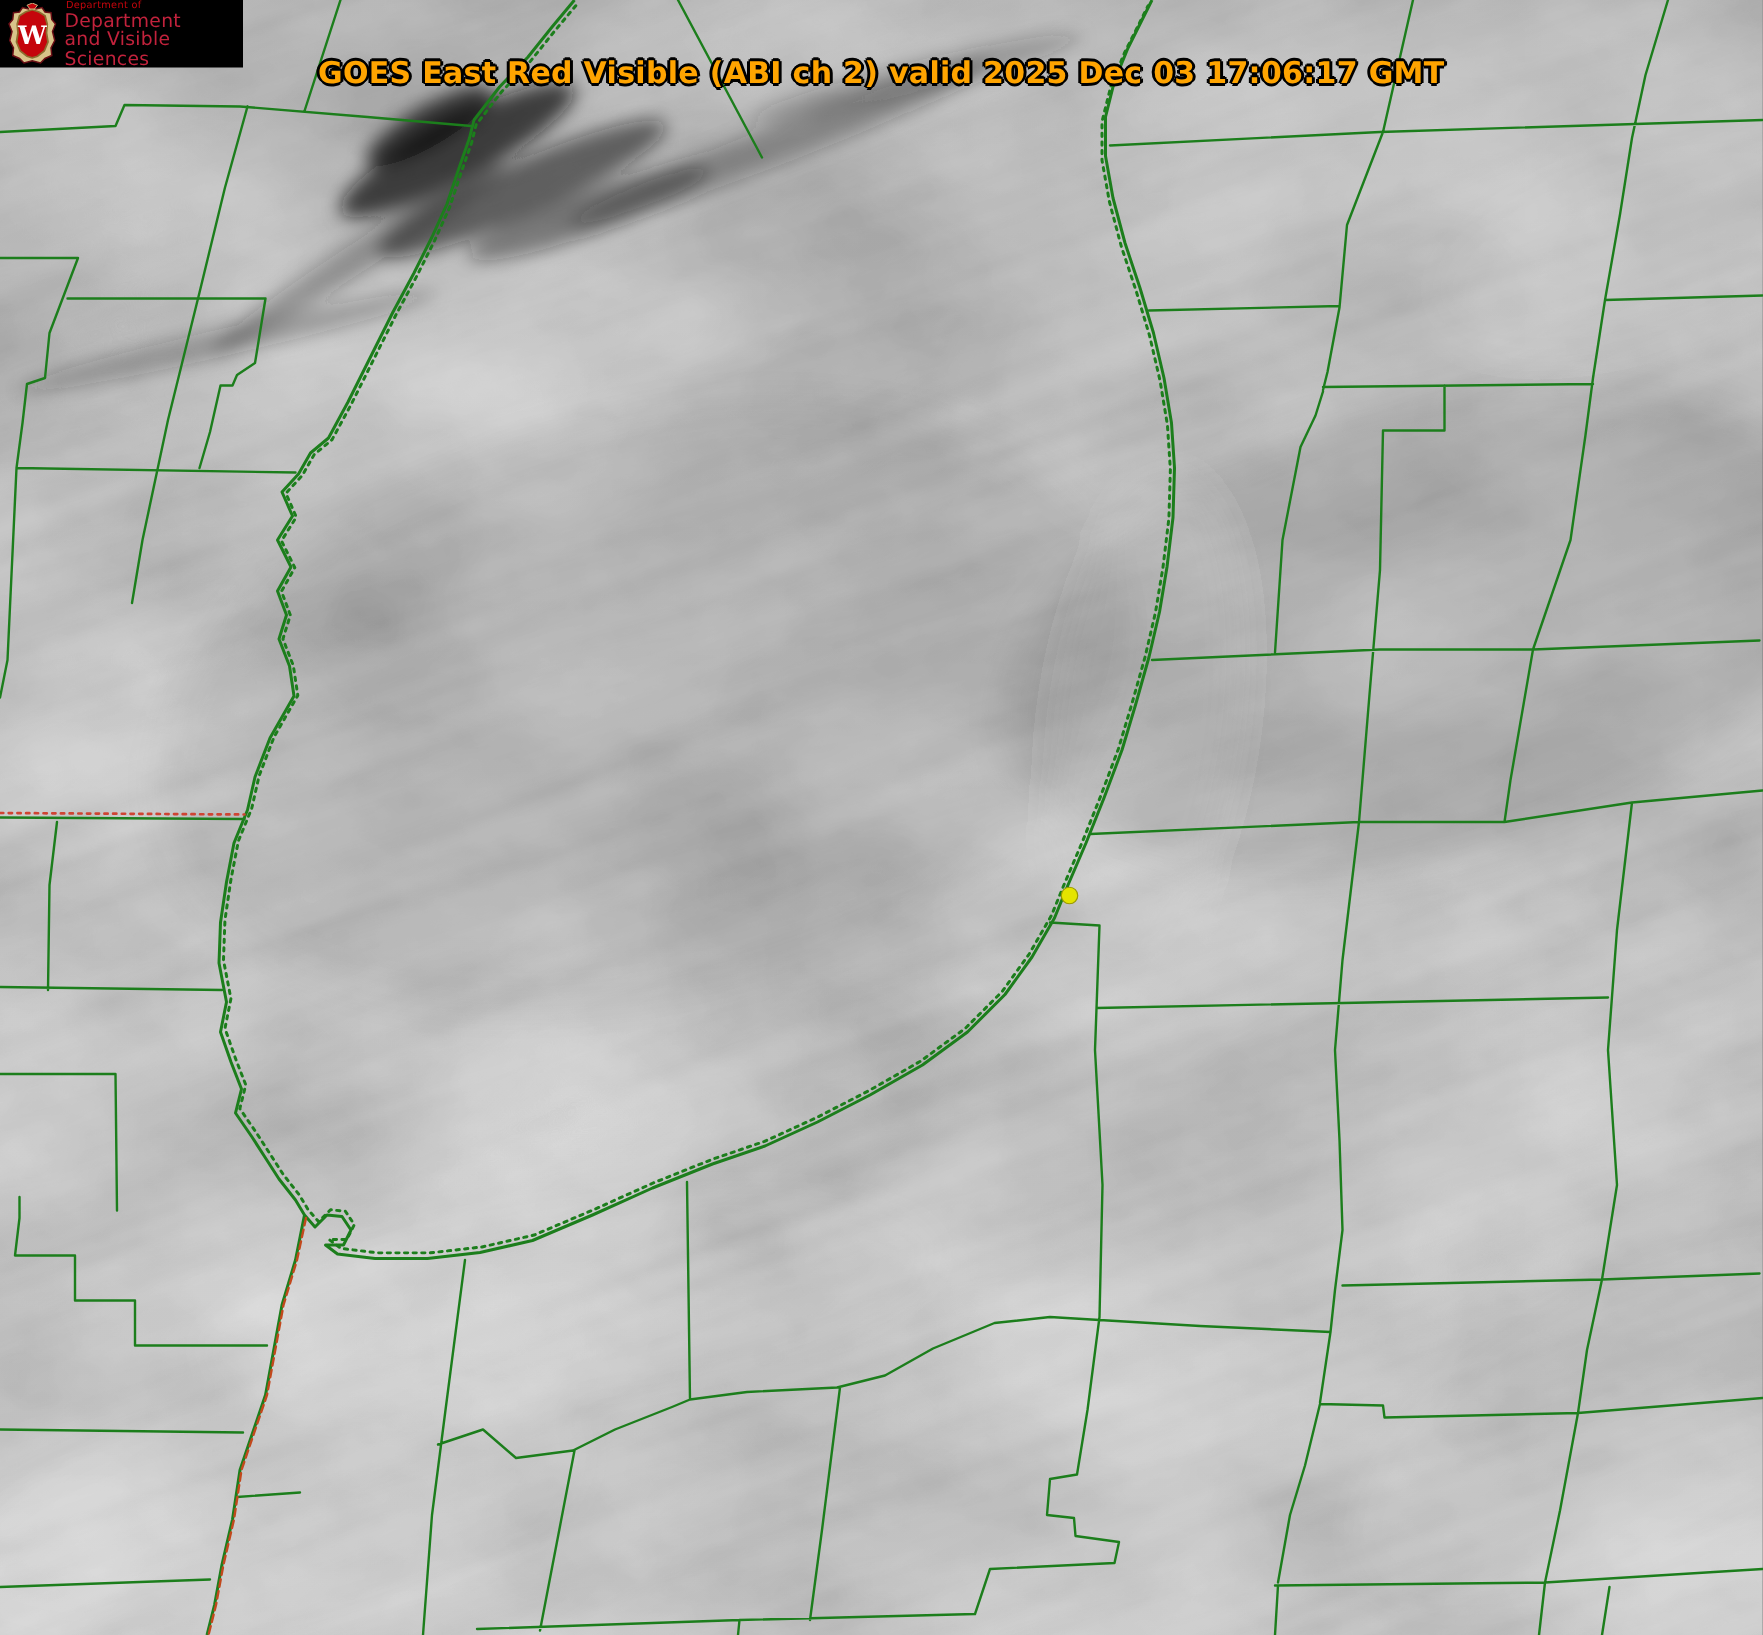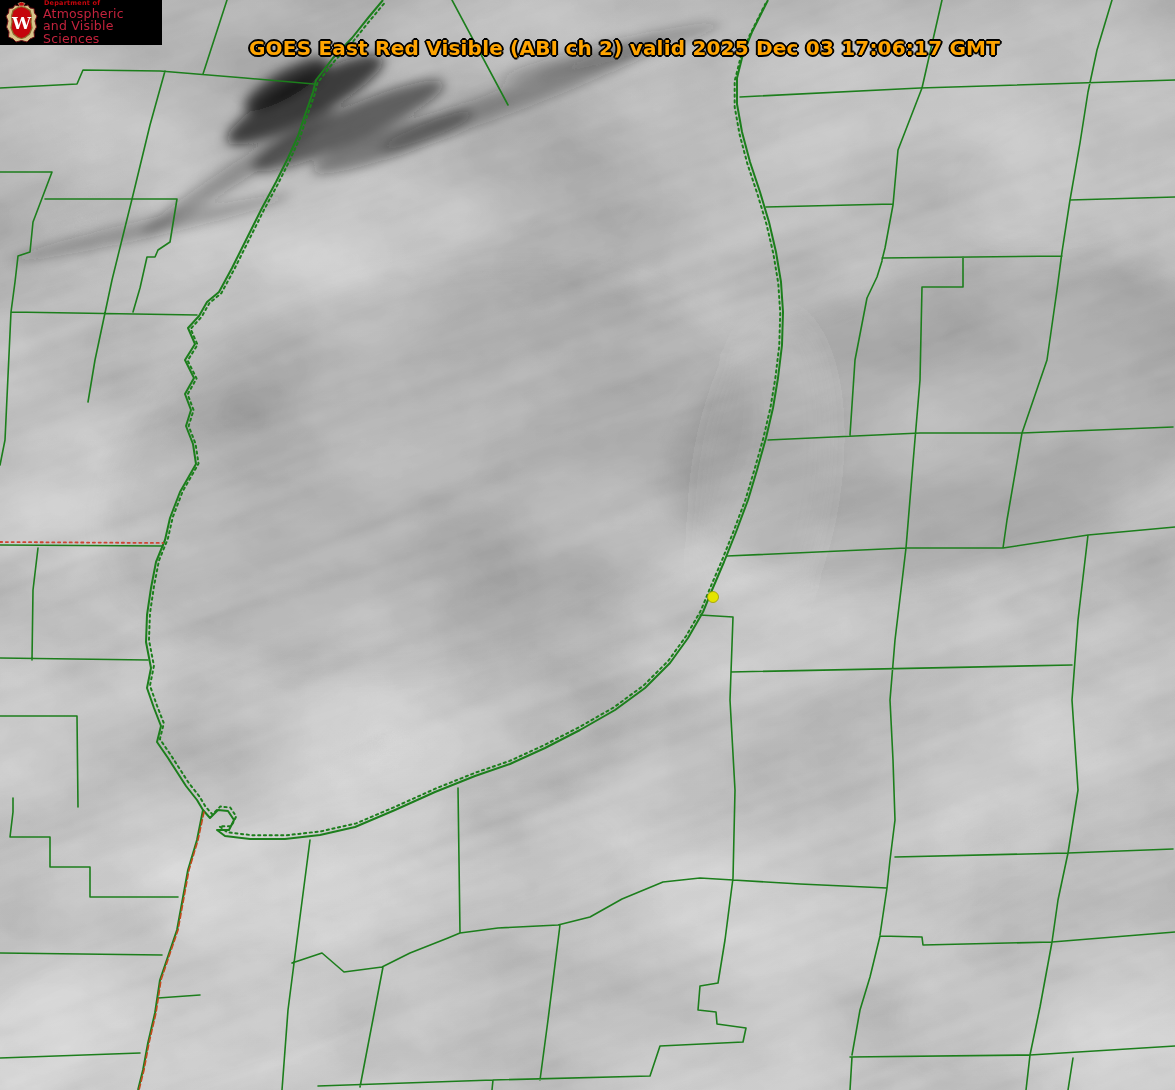--- a/index.html
+++ b/index.html
@@ -27,29 +27,28 @@
   .marker{fill:var(--marker-yellow);stroke:#9a9a00;stroke-width:0.8;}
   .streaks{mix-blend-mode:overlay;}
   
   #logo-box{
     position:absolute;left:0;top:0;width:162px;height:45px;
     background:var(--logo-bg);display:flex;align-items:center;gap:5px;
     padding:0;box-sizing:border-box;cursor:pointer;
   }
   #crest{width:33px;height:41px;margin-left:5px;flex:0 0 auto;}
   #logo-text{line-height:1;}
-  .logo-dept{font-size:6.5px;color:var(--logo-dept-red);margin:0 0 1px 1px;letter-spacing:.2px;font-weight:bold;}
+  .logo-dept{font-size:6.5px;color:var(--logo-dept-red);margin:0 0 1px 1px;letter-spacing:.2px;}
   .logo-name{font-size:12.5px;color:var(--logo-name-red);margin:0;letter-spacing:.2px;font-weight:500;}
   #main-title{
     position:absolute;top:36px;left:50%;transform:translateX(-50%);
     white-space:nowrap;font-size:20px;font-weight:bold;color:var(--title-orange);
     text-shadow:-2px 0 0 #000,2px 0 0 #000,0 -2px 0 #000,0 2px 0 #000,
                 -1px -1px 0 #000,1px 1px 0 #000,-1px 1px 0 #000,1px -1px 0 #000;
     letter-spacing:0.2px;
-    margin-left:37px;
   }
 </style>
 </head>
 <body>
 
 <div id="stage">
 
   <svg id="satmap" width="1175" height="1090" viewBox="0 0 1175 1090">
     <defs>
       <filter id="fClouds" x="-5%" y="-5%" width="110%" height="110%">
@@ -167,20 +166,20 @@
 
   <div id="logo-box">
     <svg id="crest" viewBox="0 0 33 41">
       <path d="M16.5,1 L19,4 23,3 25,6 29,6.5 29.5,11 32,14 30,19 31.5,25 29,30 29.5,35 25,37 22,40 16.5,38.5 11,40 8,37 3.5,35 4,30 1.5,25 3,19 1,14 3.5,11 4,6.5 8,6 10,3 14,4 Z" fill="#d8c48a" stroke="#6b0f16" stroke-width="1"></path>
       <path d="M16.5,4.5 L21,6 25,8.5 26.5,14 26,20 27,26 24.5,32 20,35.5 16.5,36.5 13,35.5 8.5,32 6,26 7,20 6.5,14 8,8.5 12,6 Z" fill="#c5050c" stroke="#8c6d2f" stroke-width="1.2"></path>
       <text x="16.5" y="27" text-anchor="middle" font-size="17" font-weight="bold" font-family="DejaVu Serif, Liberation Serif, serif" fill="#ffffff">W</text>
       <path d="M13,1.5 L16.5,0 20,1.5 18,4 15,4 Z" fill="#c5050c" stroke="#d8c48a" stroke-width="0.6"></path>
     </svg>
     <div id="logo-text">
       <div class="logo-dept">Department of</div>
-      <div class="logo-name">Atmospheric</div>
+      <div class="logo-name">Department</div>
       <div class="logo-name">and Visible Sciences</div>
     </div>
   </div>
 
   <div id="main-title">GOES East Red Visible (ABI ch 2) valid 2025 Dec 03 17:06:17 GMT</div>
 
 </div>
 
 </body></html>

